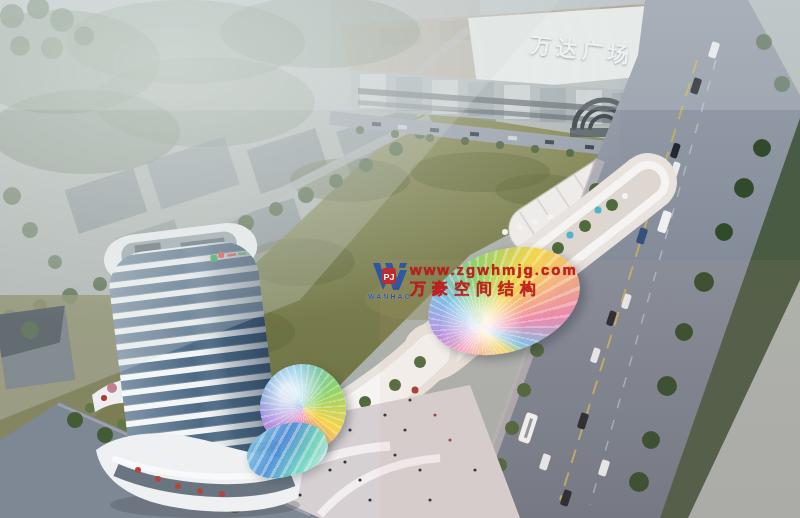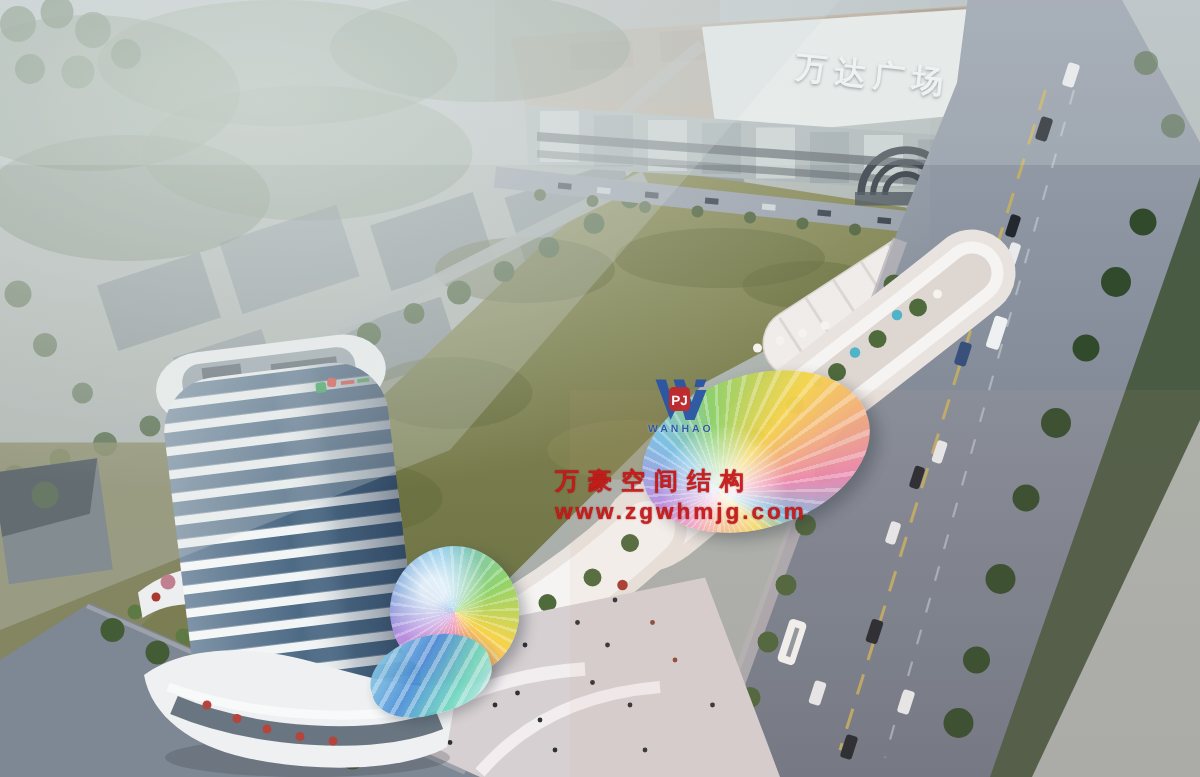--- a/index.html
+++ b/index.html
@@ -26,21 +26,21 @@
     background:
       repeating-linear-gradient(135deg, rgba(255,255,255,.35) 0 3px, rgba(255,255,255,0) 3px 9px),
       linear-gradient(135deg,#9fe0ea,#4b8fd8 42%,#6fd8c0 72%,#dff2f6);
     opacity:.92;box-shadow:2px 4px 8px rgba(40,50,60,.3);}
   
   #mall-sign{position:absolute;left:530px;top:40px;width:180px;z-index:5;
     transform:rotate(6deg);color:#eef3f2;font-size:21px;font-weight:bold;
     letter-spacing:5px;text-shadow:0 1px 2px rgba(90,100,110,.5);}
   
   #watermark{position:absolute;left:370px;top:252px;z-index:6;display:flex;
-    align-items:center;gap:12px;opacity:.95;flex-direction:column;}
+    align-items:flex-end;gap:0;opacity:.95;}
   #wm-logo{width:40px;display:flex;flex-direction:column;align-items:center;}
   #wm-logo-word{font-size:7px;font-weight:bold;color:#2b55a5;letter-spacing:2px;
     margin-top:1px;text-shadow:0 0 1px rgba(255,255,255,.6);}
   #wm-texts{display:flex;flex-direction:column;gap:1px;padding-top:9px;}
   #wm-company{font-size:16px;font-weight:bold;color:#c81717;letter-spacing:6px;
     text-shadow:0 0 1px #7d0a0a;}
   #wm-url{font-size:15px;font-weight:bold;color:#c81717;letter-spacing:2px;
     text-shadow:0 0 1px #7d0a0a;}
 </style>
 </head>
@@ -415,18 +415,18 @@
     <svg width="36" height="30" viewBox="0 0 36 30">
       <polygon points="1,1 8,1 14,22 11,28 1,1" fill="#2b55a5"></polygon>
       <polygon points="13,1 20,1 25,16 28,8 35,8 27,28 21,28" fill="#2b55a5"></polygon>
       <polygon points="28,1 35,1 33,6 27,6" fill="#2b55a5"></polygon>
       <rect x="10" y="6" width="14" height="16" rx="3" fill="#c0272d"></rect>
       <text x="17" y="18" text-anchor="middle" font-size="9" font-weight="bold" fill="#ffffff" font-family="Liberation Sans, sans-serif">PJ</text>
     </svg>
     <div id="wm-logo-word">WANHAO</div>
   </div>
   <div id="wm-texts">
+    <div id="wm-url">www.zgwhmjg.com</div>
     <div id="wm-company">万豪空间结构</div>
-    <div id="wm-url">www.zgwhmjg.com</div>
   </div>
 </div>
 
 </div>
 
 </body></html>

